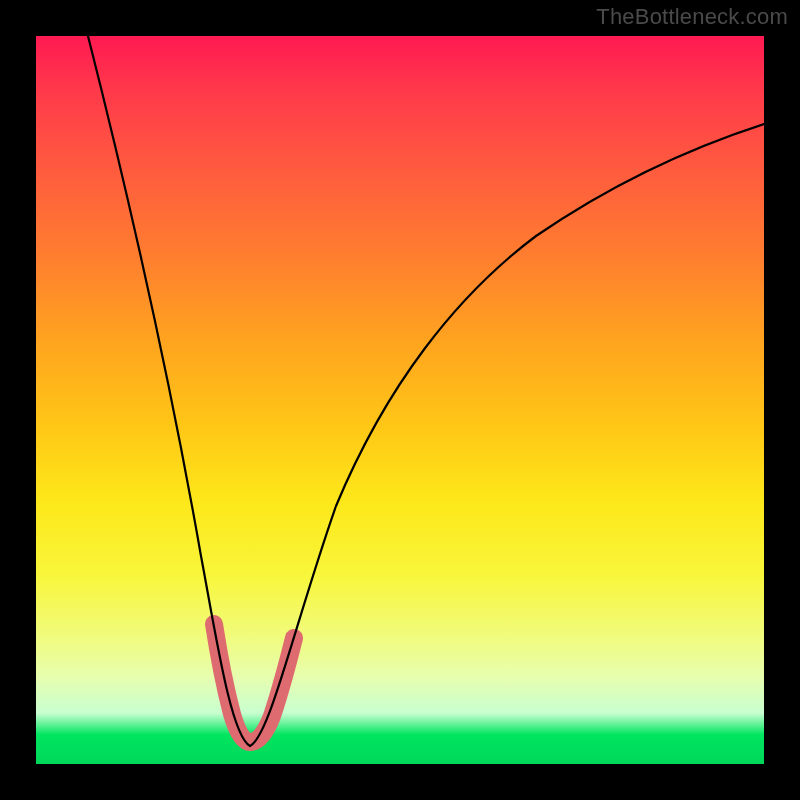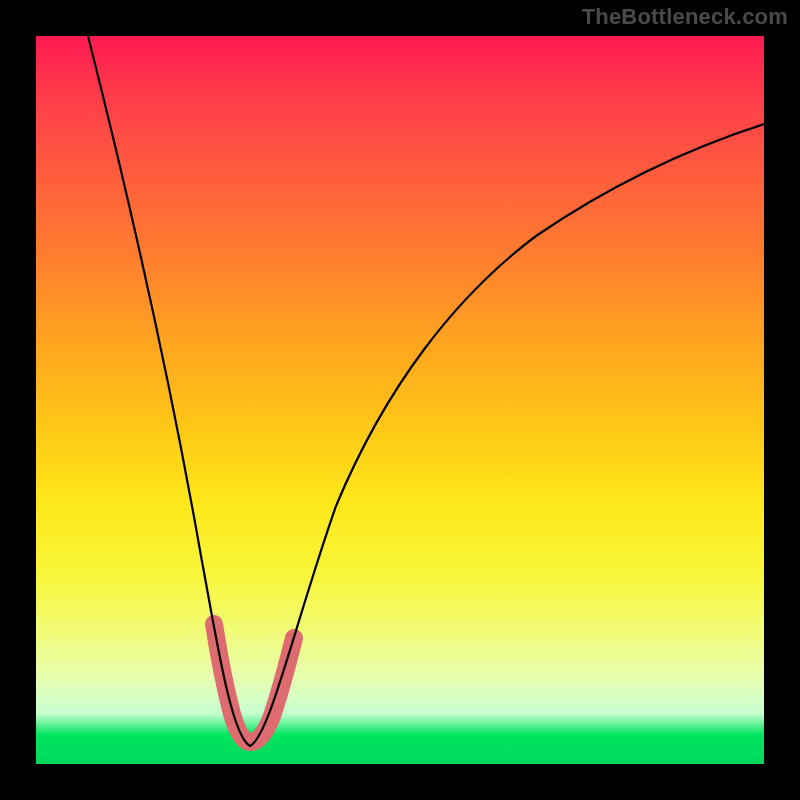--- a/index.html
+++ b/index.html
@@ -16,21 +16,21 @@
     width: 800px;
     height: 800px;
     background: #000;
   }
   .watermark {
     position: absolute;
     top: 4px;
     right: 12px;
     color: #4a4a4a;
     font-size: 22px;
-    font-weight: 700;
+    font-weight: 400;
     letter-spacing: 0.2px;
     z-index: 50;
   }
   .plot {
     position: absolute;
     left: 36px;
     top: 36px;
     width: 728px;
     height: 728px;
     

